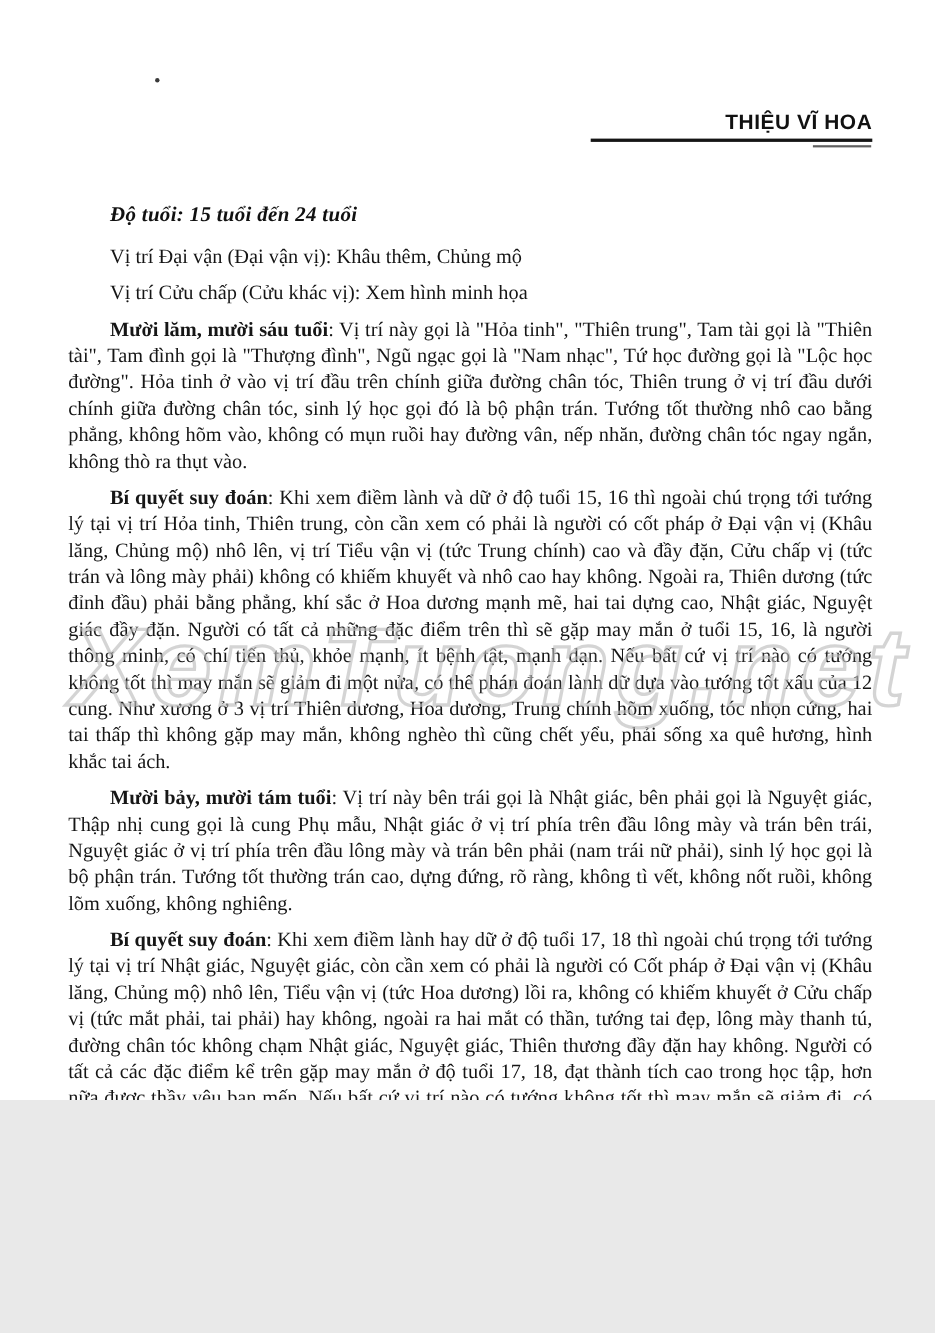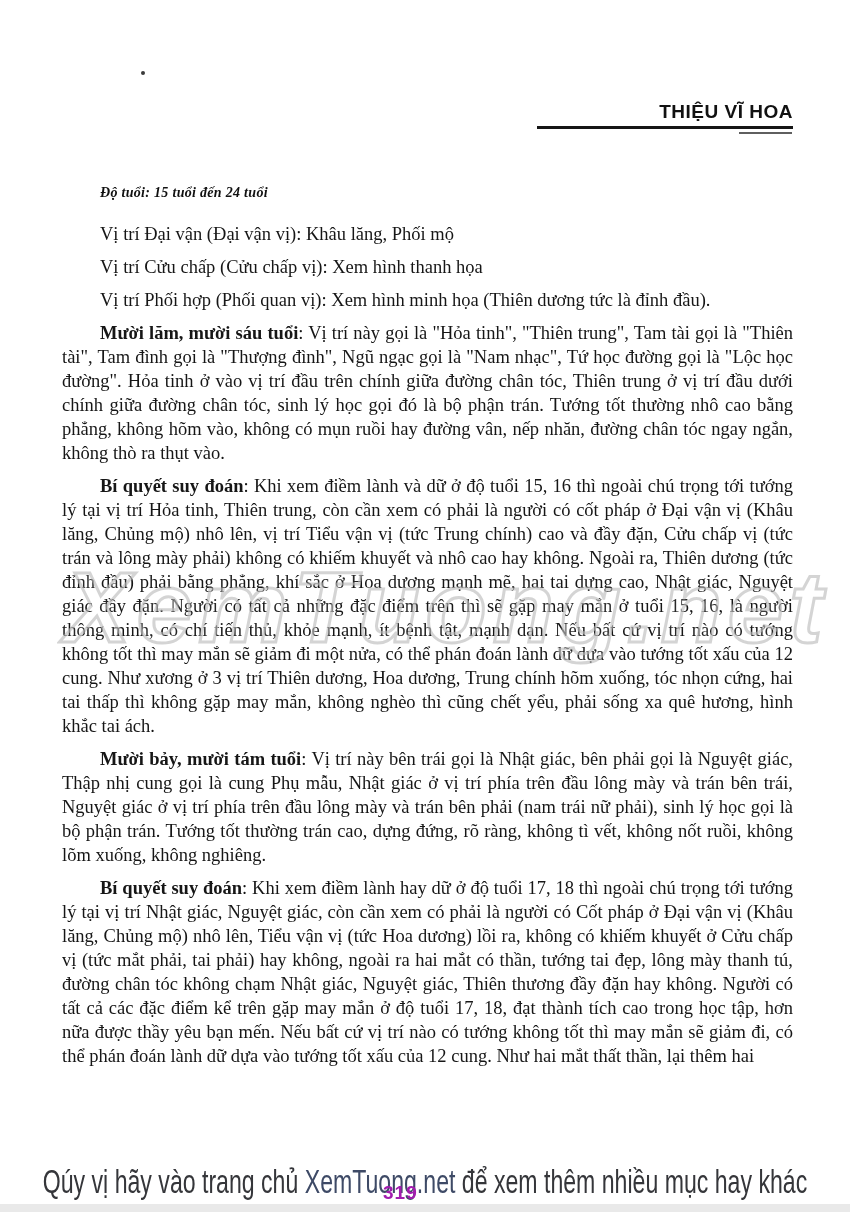--- a/index.html
+++ b/index.html
@@ -1,18 +1,18 @@
 <!DOCTYPE html>
 <html><head>
 <meta charset="utf-8">
 <style>
   html,body{margin:0;padding:0;background:#e9e9e9;}
   .page{
     position:relative;
-    width:850px;height:1204px;
+    width:850px;height:1000px;
     margin:0 auto;
     background:#ffffff;
     overflow:hidden;
     font-family:"Liberation Serif", serif;
     color:#161616;
   }
   .speck{
     position:absolute;left:141px;top:71px;width:4px;height:4px;
     background:#3a3a3a;border-radius:50%;
   }
@@ -33,21 +33,21 @@
   .doc-title{
     position:absolute;top:151px;left:0;width:100%;
     text-align:center;
     font-family:"Liberation Sans", sans-serif;
     font-weight:bold;font-size:24px;letter-spacing:0.5px;color:#0e0e0e;
   }
   .age-line{
     position:absolute;left:100px;top:185px;
     font-family:"Liberation Serif", serif;
     font-weight:bold;font-style:italic;
-    font-size:14px;color:#111;letter-spacing:0.3px;
+    font-size:19px;color:#111;letter-spacing:0.3px;
     white-space:nowrap;
   }
   .content{
     position:absolute;left:62px;top:222px;width:731px;
     font-size:18.5px;line-height:24px;
     text-align:justify;
   }
   .para{margin:0 0 9px 0;text-indent:38px;}
   .para .lead{font-weight:bold;margin-top:10px;}
   .watermark{
@@ -90,23 +90,22 @@
   <div class="speck"></div>
 
   <div class="running-head">THIỆU VĨ HOA</div>
   <div class="head-rule"></div>
   <div class="head-rule-2"></div>
 
 
   <div class="age-line">Độ tuổi: 15 tuổi đến 24 tuổi</div>
 
   <div class="content">
-    <p class="para"><b class="lead"></b><span>Vị trí Đại vận (Đại vận vị): Khâu lăng, Phối mộ</span></p>
-    <p class="para"><b class="lead"></b><span>Vị trí Cửu chấp (Cửu chấp vị): Xem hình thanh họa</span></p>
-    <p class="para"><b class="lead"></b><span>Vị trí Phối hợp (Phối quan vị): Xem hình minh họa (Thiên dương tức là đỉnh đầu).</span></p>
+    <p class="para"><b class="lead"></b><span>Vị trí Đại vận (Đại vận vị): Khâu thêm, Chủng mộ</span></p>
+    <p class="para"><b class="lead"></b><span>Vị trí Cửu chấp (Cửu khác vị): Xem hình minh họa</span></p>
     <p class="para"><b class="lead">Mười lăm, mười sáu tuổi</b><span>: Vị trí này gọi là "Hỏa tinh", "Thiên trung", Tam tài gọi là "Thiên tài", Tam đình gọi là "Thượng đình", Ngũ ngạc gọi là "Nam nhạc", Tứ học đường gọi là "Lộc học đường". Hỏa tinh ở vào vị trí đầu trên chính giữa đường chân tóc, Thiên trung ở vị trí đầu dưới chính giữa đường chân tóc, sinh lý học gọi đó là bộ phận trán. Tướng tốt thường nhô cao bằng phẳng, không hõm vào, không có mụn ruồi hay đường vân, nếp nhăn, đường chân tóc ngay ngắn, không thò ra thụt vào.</span></p>
     <p class="para"><b class="lead">Bí quyết suy đoán</b><span>: Khi xem điềm lành và dữ ở độ tuổi 15, 16 thì ngoài chú trọng tới tướng lý tại vị trí Hỏa tinh, Thiên trung, còn cần xem có phải là người có cốt pháp ở Đại vận vị (Khâu lăng, Chủng mộ) nhô lên, vị trí Tiểu vận vị (tức Trung chính) cao và đầy đặn, Cửu chấp vị (tức trán và lông mày phải) không có khiếm khuyết và nhô cao hay không. Ngoài ra, Thiên dương (tức đỉnh đầu) phải bằng phẳng, khí sắc ở Hoa dương mạnh mẽ, hai tai dựng cao, Nhật giác, Nguyệt giác đầy đặn. Người có tất cả những đặc điểm trên thì sẽ gặp may mắn ở tuổi 15, 16, là người thông minh, có chí tiến thủ, khỏe mạnh, ít bệnh tật, mạnh dạn. Nếu bất cứ vị trí nào có tướng không tốt thì may mắn sẽ giảm đi một nửa, có thể phán đoán lành dữ dựa vào tướng tốt xấu của 12 cung. Như xương ở 3 vị trí Thiên dương, Hoa dương, Trung chính hõm xuống, tóc nhọn cứng, hai tai thấp thì không gặp may mắn, không nghèo thì cũng chết yểu, phải sống xa quê hương, hình khắc tai ách.</span></p>
     <p class="para"><b class="lead">Mười bảy, mười tám tuổi</b><span>: Vị trí này bên trái gọi là Nhật giác, bên phải gọi là Nguyệt giác, Thập nhị cung gọi là cung Phụ mẫu, Nhật giác ở vị trí phía trên đầu lông mày và trán bên trái, Nguyệt giác ở vị trí phía trên đầu lông mày và trán bên phải (nam trái nữ phải), sinh lý học gọi là bộ phận trán. Tướng tốt thường trán cao, dựng đứng, rõ ràng, không tì vết, không nốt ruồi, không lõm xuống, không nghiêng.</span></p>
     <p class="para"><b class="lead">Bí quyết suy đoán</b><span>: Khi xem điềm lành hay dữ ở độ tuổi 17, 18 thì ngoài chú trọng tới tướng lý tại vị trí Nhật giác, Nguyệt giác, còn cần xem có phải là người có Cốt pháp ở Đại vận vị (Khâu lăng, Chủng mộ) nhô lên, Tiểu vận vị (tức Hoa dương) lồi ra, không có khiếm khuyết ở Cửu chấp vị (tức mắt phải, tai phải) hay không, ngoài ra hai mắt có thần, tướng tai đẹp, lông mày thanh tú, đường chân tóc không chạm Nhật giác, Nguyệt giác, Thiên thương đầy đặn hay không. Người có tất cả các đặc điểm kể trên gặp may mắn ở độ tuổi 17, 18, đạt thành tích cao trong học tập, hơn nữa được thầy yêu bạn mến. Nếu bất cứ vị trí nào có tướng không tốt thì may mắn sẽ giảm đi, có thể phán đoán lành dữ dựa vào tướng tốt xấu của 12 cung. Như hai mắt thất thần, lại thêm hai</span></p>
   </div>
 
   <div class="watermark">XemTuong.net</div>
 
   <div class="footer-line">
     <span>Qúy vị hãy vào trang chủ </span><span class="brand">XemTuong.net</span><span> để xem thêm nhiều mục hay khác</span>

